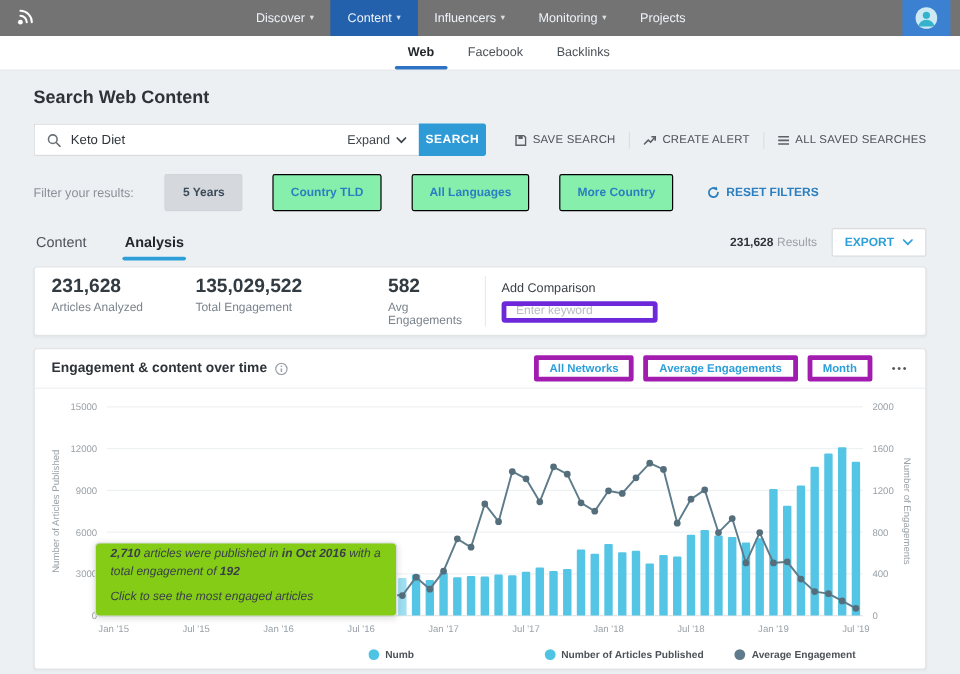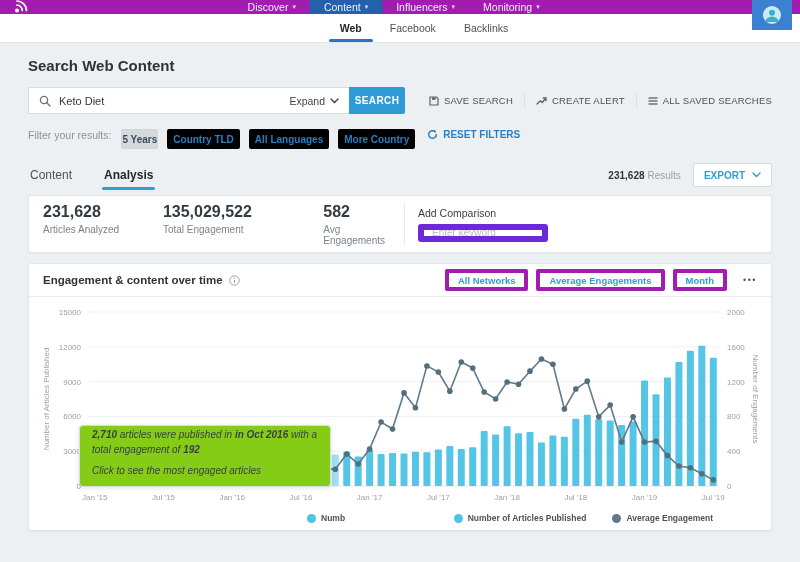--- a/index.html
+++ b/index.html
@@ -2,21 +2,21 @@
 <html><head>
 <meta charset="utf-8">
 <style>
   * { box-sizing: border-box; margin: 0; padding: 0; }
   html,body { width:800px; height:562px; }
   body {
     font-family:"Liberation Sans", sans-serif;
     background:#edf0f2; color:#333; overflow:hidden;
   }
   
-  .topnav { height:14px; background:#a21caf; display:flex; align-items:center; position:relative; }
+  .topnav { height:30px; background:#737373; display:flex; align-items:center; position:relative; }
   .logo { margin-left:10px; display:flex; align-items:center; }
   .nav-center { position:absolute; left:50%; transform:translateX(-52%); display:flex; height:100%; }
   .nav-item { color:#eef3fa; font-size:10.5px; padding:0 14px; height:100%; display:flex; align-items:center; gap:4px; cursor:pointer; white-space:nowrap; }
   .nav-item.active { background:#2361ad; }
   .nav-caret { font-size:7px; opacity:.85; }
   .avatar-btn { position:absolute; right:8px; top:0; height:30px; width:40px; background:#3b80d1; display:flex; align-items:center; justify-content:center; }
   .avatar { width:18px; height:18px; border-radius:50%; background:#cdeaf4; display:flex; align-items:center; justify-content:center; overflow:hidden; }
   
   .subnav { height:29px; background:#fff; border-bottom:1px solid #e3e6e9; display:flex; justify-content:center;padding-left:48px; }
   .subtab { font-size:10.5px; color:#4c5258; display:flex; align-items:center; padding:0 14px; position:relative; cursor:pointer; }
@@ -28,44 +28,44 @@
   .page-sub { font-size:11.5px; color:#3e444b; margin-top:8px; }
   .search-row { margin-top:13px; display:flex; align-items:center; }
   .search-box { display:flex; align-items:center; gap:8px; background:#fff; border:1px solid #d8dcdf; border-right:none; border-radius:2px 0 0 2px; height:27px; width:321px; padding:0 10px; }
   .search-query { font-size:11px; color:#2f353b; flex:1; }
   .expand { font-size:10.5px; color:#3e444b; display:flex; gap:5px; align-items:center; cursor:pointer; white-space:nowrap; }
   .search-btn { height:27px; width:56px; background:#2e9bd6; color:#fff; font-size:10px; font-weight:bold; border:none; border-radius:0 2px 2px 0; letter-spacing:.4px; cursor:pointer; font-family:inherit; }
   .search-actions { margin-left:auto; display:flex; align-items:center; }
   .action { display:flex; align-items:center; gap:5px; padding:0 11px; font-size:9.5px; color:#4c5258; letter-spacing:.2px; cursor:pointer; white-space:nowrap; }
   .action:last-child { padding-right:0; }
   .sep { width:1px; height:14px; background:#dcdfe2; }
-  .filter-row { margin-top:15px; display:flex; align-items:flex-start; gap:9px; }
+  .filter-row { margin-top:15px; display:flex; align-items:center; gap:25px; }
   .filter-label { color:#8a9199; font-size:10.5px; margin-right:1px; }
-  .chip { height:20px; padding:0 0; display:flex; align-items:center; border-radius:2px; font-size:10px; font-weight:bold; cursor:pointer; }
+  .chip { height:31px; padding:0 14px; display:flex; align-items:center; border-radius:2px; font-size:10px; font-weight:bold; cursor:pointer; }
   .chip.on { background:#d5d9dd; border:1px solid #d0d5d9; color:#3c4b59; }
-  .chip.off { background:#000000; border:6px solid #000000; color:#2b7fc0; }
+  .chip.off { background:#86efac; border:1px solid #000000; color:#2b7fc0; }
   .reset { color:#2b7fc0; font-weight:bold; font-size:10px; display:flex; gap:5px; align-items:center; margin-left:3px; cursor:pointer; }
   .tabs-row { margin-top:14px; display:flex; align-items:flex-end; }
   .main-tab { font-size:12px; color:#4c5258; padding:0 2px 8px; margin-right:28px; position:relative; cursor:pointer; }
   .main-tab.active { color:#22272c; font-weight:bold; }
   .main-tab.active::after { content:""; position:absolute; left:0; right:0; bottom:0; height:3px; background:#2d9fd8; border-radius:2px; }
   .tabs-right { margin-left:auto; display:flex; align-items:center; gap:12px; padding-bottom:3px; }
   .results { font-size:11px; color:#2f353b; font-weight:bold;margin-left:32px; }
   .results span { color:#9aa1a8; font-size:10px; font-weight:normal; margin-left:3px; }
   .export-btn { height:24px; padding:0 10px; background:#fff; border:1px solid #d8dcdf; border-radius:2px; color:#2d9fd8; font-size:10px; font-weight:bold; display:flex; align-items:center; gap:7px; cursor:pointer; font-family:inherit; }
   .stats-card { margin-top:5px; background:#fff; border:1px solid #e2e5e8; border-radius:3px; height:58px; display:flex; align-items:center; box-shadow:0 1px 2px rgba(0,0,0,.04); }
   .stats-left { display:flex; width:375px; }
   .stat { padding-left:14px; }
   .stat:nth-child(1){ width:121px; } .stat:nth-child(2){ width:162px; }
   .stat .v { font-size:16px; font-weight:bold; color:#333b42; }
   .stat .l { font-size:10px; color:#7a838c; margin-top:3px; }
   .v-divider { width:1px; height:42px; background:#e8ebed; }
   .comparison { padding-left:13px; }
   .comparison .cl { font-size:10.5px; color:#383f46; }
-  .comparison input { margin-top:5px; width:130px; height:18px; border:6px solid #6d28d9; border-radius:3px; font-size:10px; padding:0 8px; color:#333; font-family:inherit; outline:none; }
+  .comparison input { margin-top:5px; width:130px; height:18px; border:4px solid #6d28d9; border-radius:3px; font-size:10px; padding:0 8px; color:#333; font-family:inherit; outline:none; }
   .comparison input::placeholder { color:#b6bcc2; }
   
   .chart-card { margin-top:10px; background:#fff; border:1px solid #e2e5e8; border-radius:3px; height:268px; box-shadow:0 1px 2px rgba(0,0,0,.04); }
   .chart-header { height:33px; border-bottom:1px solid #edeff1; display:flex; align-items:center; padding:0 14px; }
   .chart-title { font-size:11.5px; font-weight:bold; color:#2f343a; display:flex; gap:6px; align-items:center; }
   .chart-buttons { margin-left:auto; display:flex; gap:8px; align-items:center; }
   .chart-btn { height:22px; padding:0 9px; border:4px solid #a21caf; border-radius:2px; color:#2d9fd8; font-size:9.5px; font-weight:bold; background:#fff; display:flex; align-items:center; cursor:pointer; font-family:inherit; }
   .dots-menu { color:#555; font-size:9px; margin-left:8px; letter-spacing:1.5px; cursor:pointer; }
   .chart-body { position:relative; height:233px; }
   #chart-svg { position:absolute; inset:0; font-family:"Liberation Sans", sans-serif; }
@@ -96,20 +96,23 @@
       <span>Content</span>
       <span class="nav-caret">▾</span>
     </div>
     <div class="nav-item">
       <span>Influencers</span>
       <span class="nav-caret">▾</span>
     </div>
     <div class="nav-item">
       <span>Monitoring</span>
       <span class="nav-caret">▾</span>
+    </div>
+    <div class="nav-item">
+      <span>Projects</span>
     </div>
   </div>
   <div class="avatar-btn">
     <div class="avatar">
       <svg width="18" height="18" viewBox="0 0 18 18">
         <circle cx="9" cy="6.7" r="3" fill="#35b2cc"></circle>
         <path d="M2.5 16 a6.5 5.5 0 0 1 13 0 Z" fill="#35b2cc"></path>
       </svg>
     </div>
   </div>

